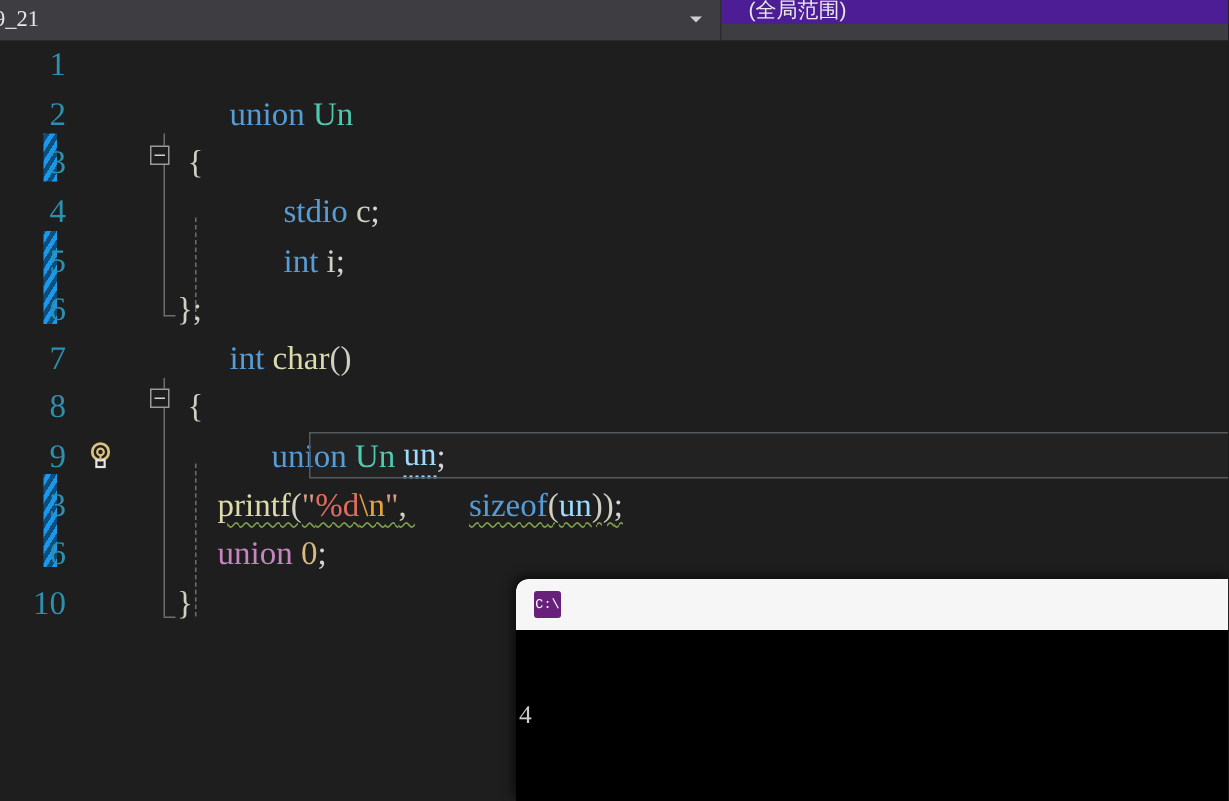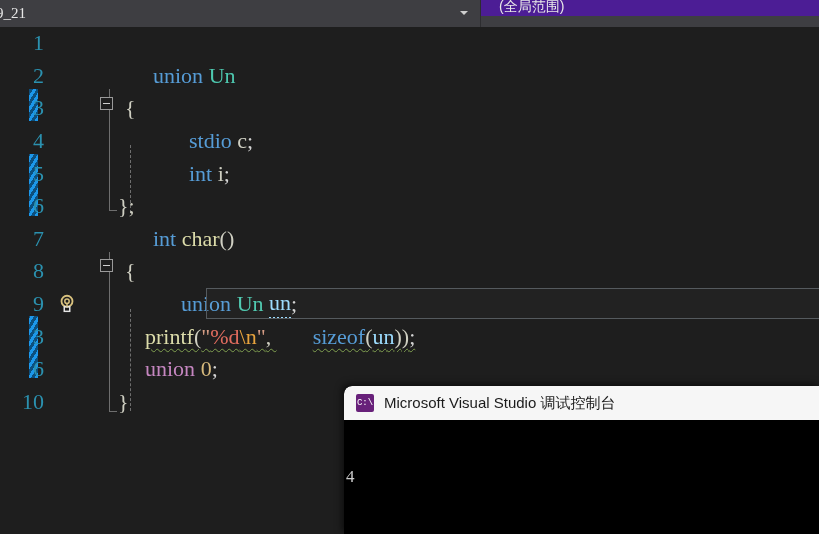--- a/index.html
+++ b/index.html
@@ -302,21 +302,20 @@
       </div>
     </div>
 
   </div>
 
   <div class="console">
     <div class="console-title">
       <span class="console-icon">
         <span>C:\</span>
       </span>
-      <span class="console-title-text">Microsoft Visual Studio 调试控制台</span>
     </div>
     <div class="console-body">
       <div>4</div>
       <div>&nbsp;</div>
       
       
     </div>
   </div>
 
 

